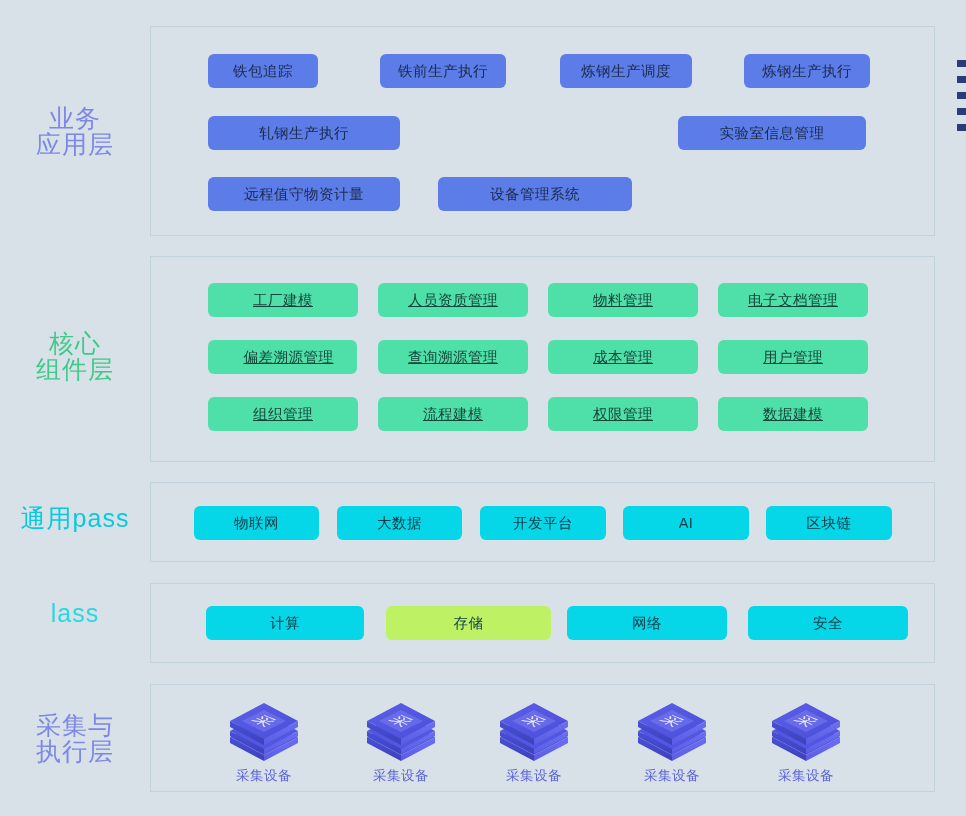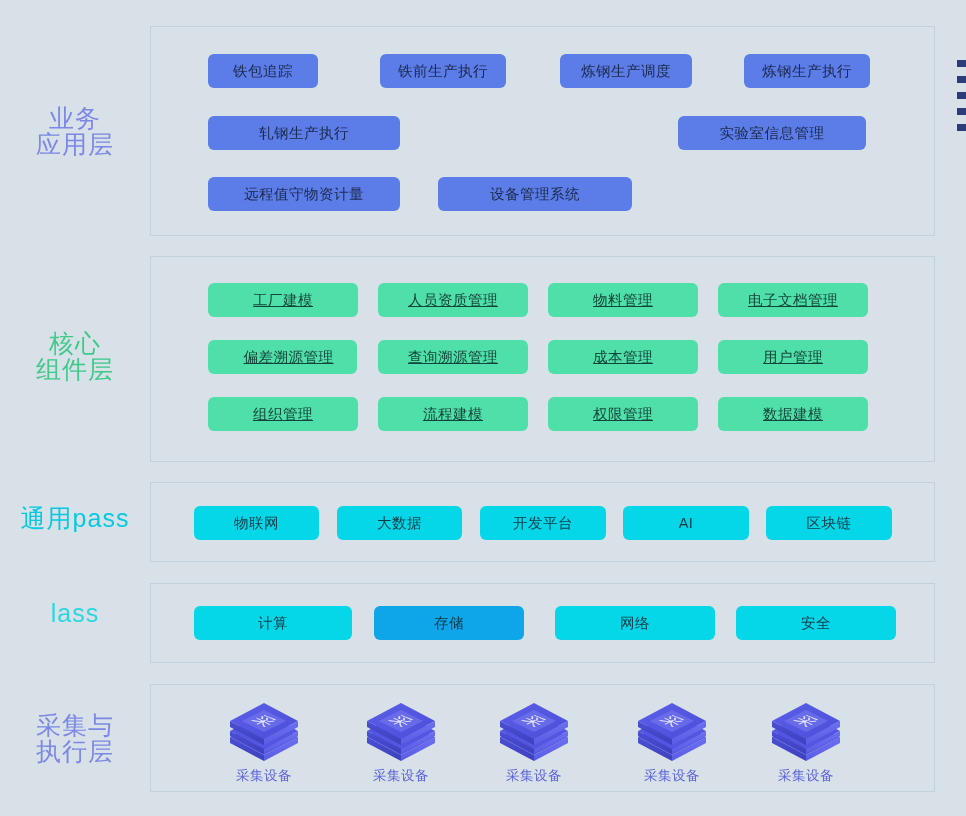--- a/index.html
+++ b/index.html
@@ -49,21 +49,21 @@
     align-items: center;
     justify-content: center;
     font-size: 14.5px;
     letter-spacing: 0.5px;
     color: #16243f;
     white-space: nowrap;
   }
   .chip.app   { background: #5c7ce8; color:#1b2b4d; }
   .chip.core  { background: #4fdfa9; color:#14453a;text-decoration:underline; }
   .chip.paas  { background: #05d6e8; color:#0e3b46; }
-  .chip.iaas  { background: #05d6e8; color:#0e3b46; }
+  .chip.iaas  { background: #05d6e8; color:#0e3b46;margin-left:12px; }
 
   
   .device {
     position: absolute;
     width: 120px;
     text-align: center;
   }
   .device-icon {
     width: 80px;
     height: 66px;
@@ -125,21 +125,21 @@
     <div class="panel" style="left: 150px; top: 482px; width: 785px; height: 80px;"></div>
     <div class="layer-label" style="left: 0px; top: 505px; color: rgb(7, 201, 224);">通用pass</div>
     <div class="chip paas" style="left: 194px; top: 506px; width: 125px; height: 34px; background: rgb(5, 214, 232);">物联网</div>
     <div class="chip paas" style="left: 337px; top: 506px; width: 125px; height: 34px; background: rgb(5, 214, 232);">大数据</div>
     <div class="chip paas" style="left: 480px; top: 506px; width: 126px; height: 34px; background: rgb(5, 214, 232);">开发平台</div>
     <div class="chip paas" style="left: 623px; top: 506px; width: 126px; height: 34px; background: rgb(5, 214, 232);">AI</div>
     <div class="chip paas" style="left: 766px; top: 506px; width: 126px; height: 34px; background: rgb(5, 214, 232);">区块链</div>
     <div class="panel" style="left: 150px; top: 583px; width: 785px; height: 80px;"></div>
     <div class="layer-label" style="left: 0px; top: 600px; color: rgb(42, 214, 224);">lass</div>
     <div class="chip iaas" style="left: 194px; top: 606px; width: 158px; height: 34px; background: rgb(5, 214, 232);">计算</div>
-    <div class="chip iaas" style="left: 374px; top: 606px; width: 150px; height: 34px; background: #0ea5e9;">存储</div>
+    <div class="chip iaas" style="left: 374px; top: 606px; width: 165px; height: 34px; background: #bef264;">存储</div>
     <div class="chip iaas" style="left: 555px; top: 606px; width: 160px; height: 34px; background: rgb(5, 214, 232);">网络</div>
     <div class="chip iaas" style="left: 736px; top: 606px; width: 160px; height: 34px; background: rgb(5, 214, 232);">安全</div>
     <div class="panel" style="left: 150px; top: 684px; width: 785px; height: 108px;"></div>
     <div class="layer-label" style="left: 0px; top: 712px; color: rgb(125, 136, 230);">采集与
 执行层</div>
     <div class="device" style="left: 204px; top: 697px;">
       <div>
   <svg class="device-icon" viewBox="0 0 80 66" xmlns="http://www.w3.org/2000/svg">
     <defs>
       <linearGradient id="gTop" x1="0" y1="0" x2="1" y2="1">

